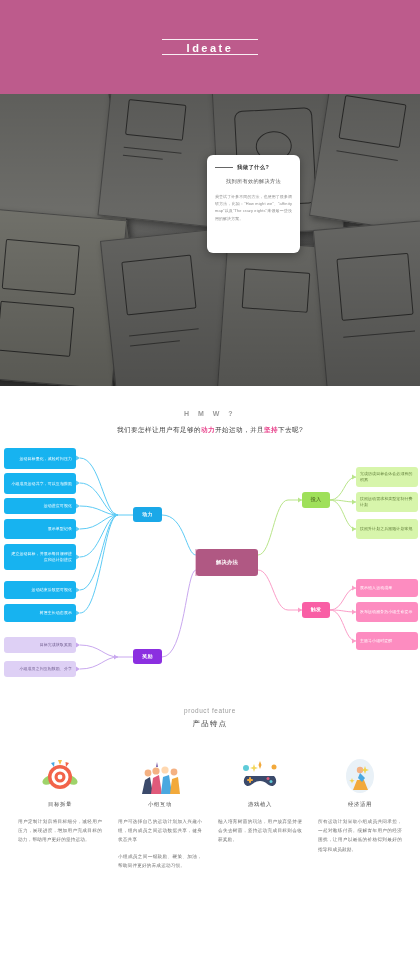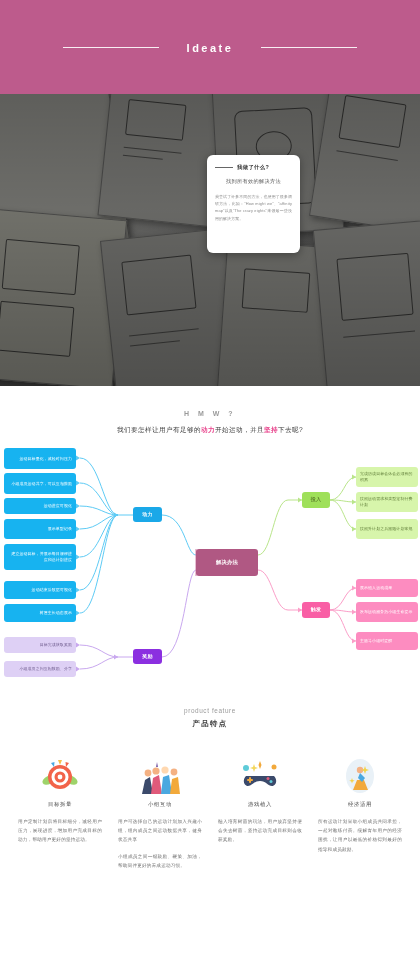--- a/index.html
+++ b/index.html
@@ -14,20 +14,21 @@
 
   
   .banner {
     width: 420px;
     height: 94px;
     background: #bd5b8c;
     display: flex;
     align-items: center;
     justify-content: center;
     gap: 0px;
+    flex-direction: column;
   }
   .banner-rule {
     width: 96px;
     height: 1px;
     background: #ffffff;
     opacity: .9;
   }
   .banner-title {
     color: #ffffff;
     font-size: 11px;
@@ -158,21 +159,21 @@
   .n-lgreen { background: #d7f5ab; color:#63803c; }
   .n-pink   { background: #f95fa5; font-size:5px; font-weight:bold; }
   .n-lpink  { background: #fd8cc0; color:#fff; }
 
   
   .feature-head { text-align: center; margin-top: 22px; }
   .feature-en {
     font-size: 6.4px; color: #9b9b9b; letter-spacing: .6px;
   }
   .feature-cn {
-    font-size: 7.4px; color: #3d3d3d; font-weight: bold;
+    font-size: 7.4px; color: #3d3d3d; font-weight: normal;
     letter-spacing: 1.4px; margin-top: 5px;
   }
 
   .features {
     display: flex;
     margin-top: 24px;
     padding: 0 10px;
   }
   .fcol { width: 25%; padding: 0 8px; }
   .ficon {

